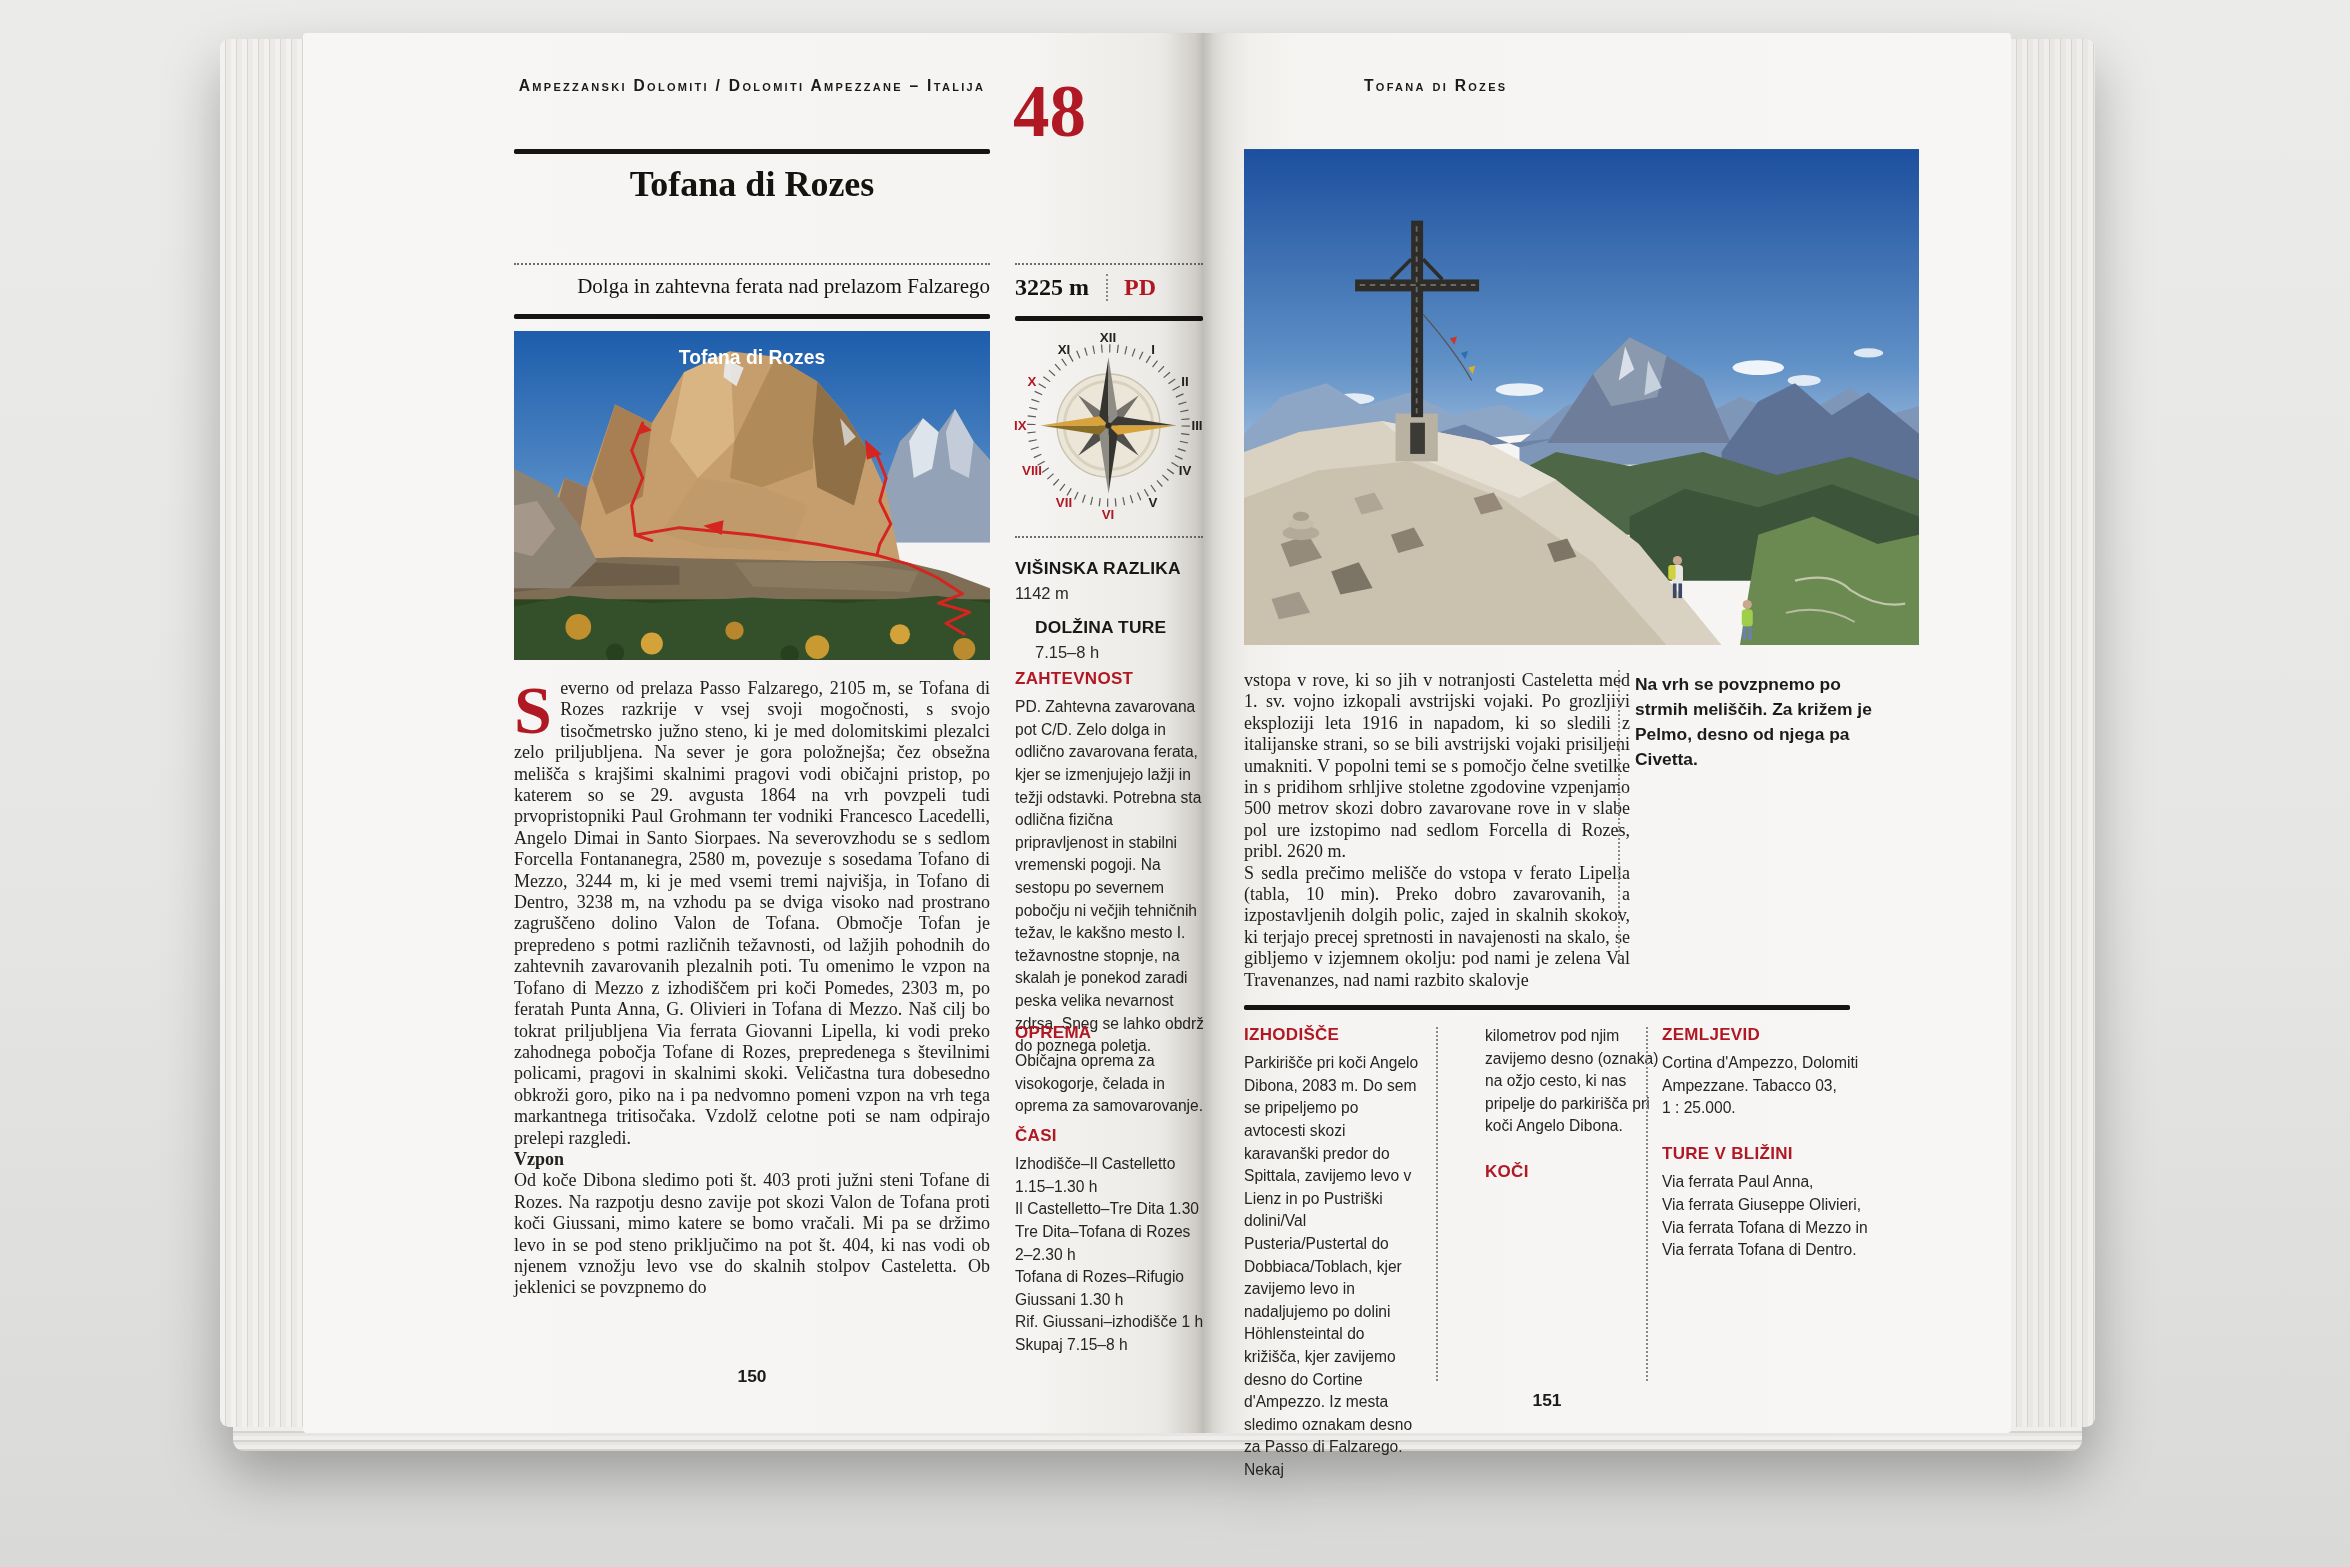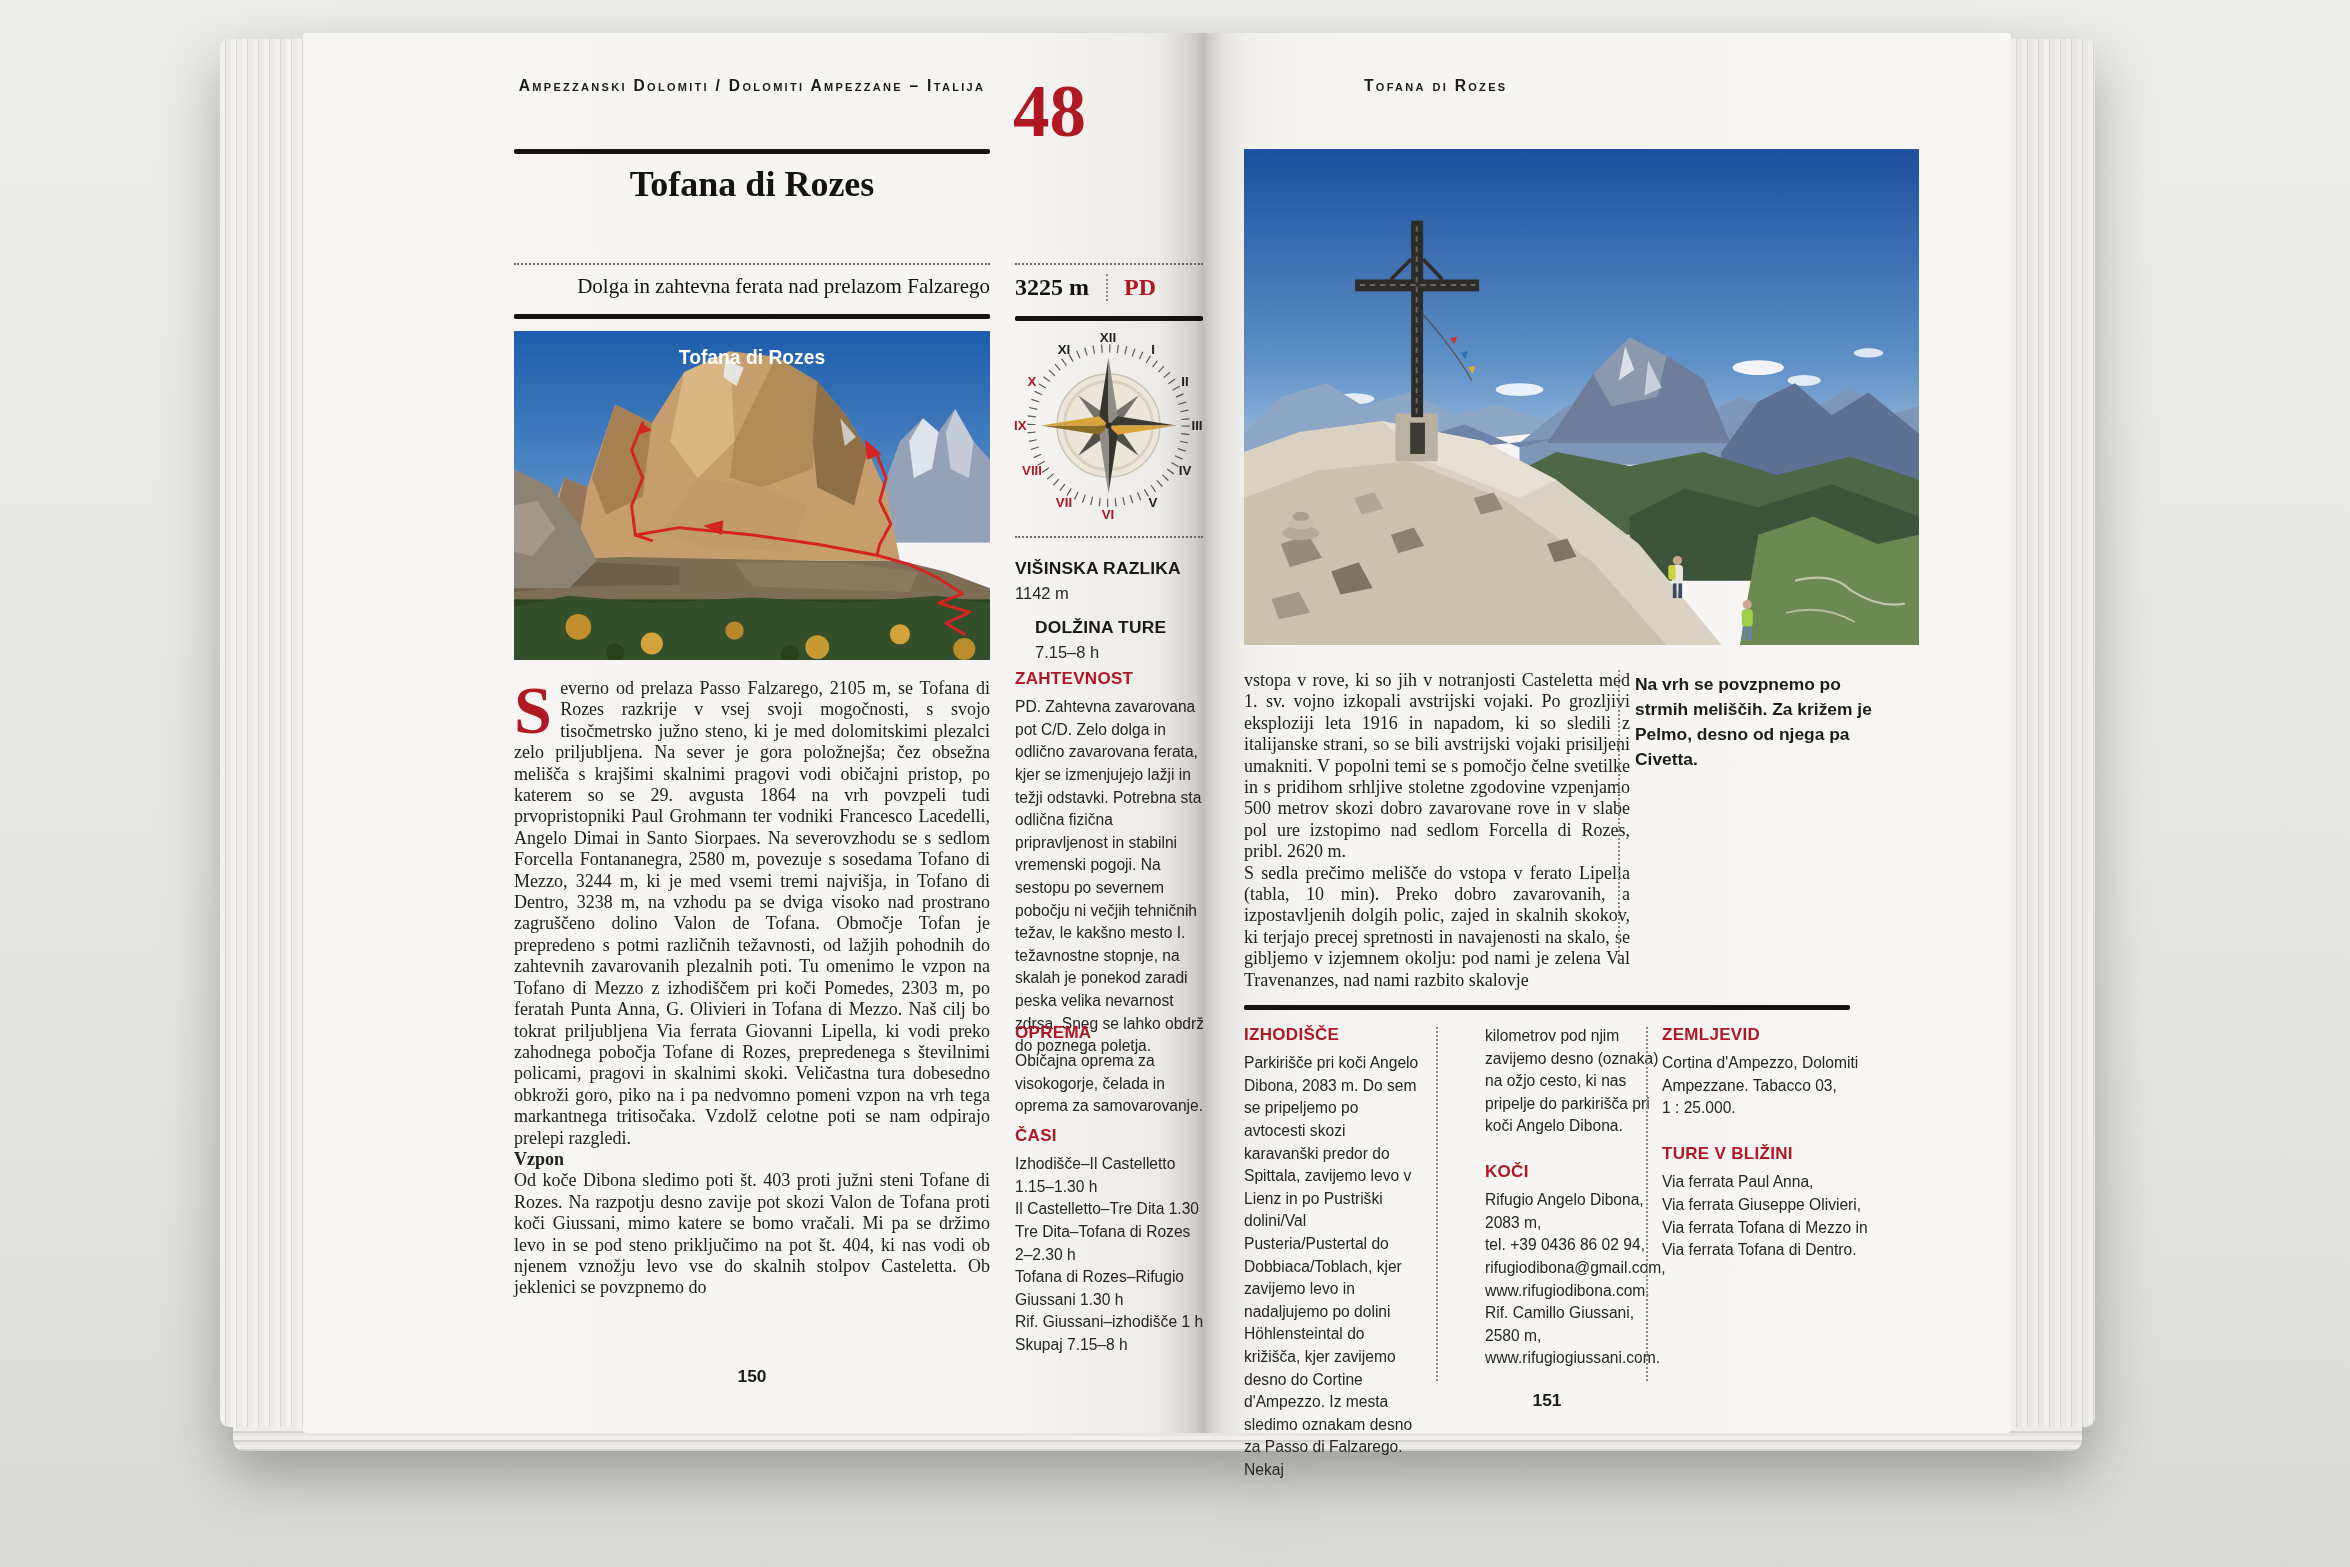--- a/index.html
+++ b/index.html
@@ -317,27 +317,20 @@
       <div class="abs" style="left:41px;top:992px;width:176px;">
         <div class="colhead">IZHODIŠČE</div>
         <div class="coltext">Parkirišče pri koči Angelo Dibona, 2083 m. Do sem se pripeljemo po avtocesti skozi karavanški predor do Spittala, zavijemo levo v Lienz in po Pustriški dolini/Val Pusteria/Pustertal do Dobbiaca/Toblach, kjer zavijemo levo in nadaljujemo po dolini Höhlensteintal do križišča, kjer zavijemo desno do Cortine d'Ampezzo. Iz mesta sledimo oznakam desno za Passo di Falzarego. Nekaj</div>
       </div>
       <div class="abs vdot" style="left:233px;top:994px;height:354px;"></div>
 
       <div class="abs" style="left:250px;top:992px;width:176px;margin-left:32px;">
         <div class="coltext">kilometrov pod njim zavijemo desno (oznaka) na ožjo cesto, ki nas pripelje do parkirišča pri koči Angelo Dibona.</div>
         <div class="colgap"></div>
         <div class="colhead">KOČI</div>
-        <div class="coltext preline">Rifugio Angelo Dibona,
-2083 m,
-tel. +39 0436 86 02 94,
-rifugiodibona@gmail.com,
-www.rifugiodibona.com.
-Rif. Camillo Giussani, 2580 m,
-www.rifugiogiussani.com.</div>
       </div>
       <div class="abs vdot" style="left:443px;top:994px;height:354px;"></div>
 
       <div class="abs" style="left:459px;top:992px;width:220px;">
         <div class="colhead">ZEMLJEVID</div>
         <div class="coltext preline">Cortina d'Ampezzo, Dolomiti Ampezzane. Tabacco 03,
 1 : 25.000.</div>
         <div class="colgap"></div>
         <div class="colhead">TURE V BLIŽINI</div>
         <div class="coltext preline">Via ferrata Paul Anna,

